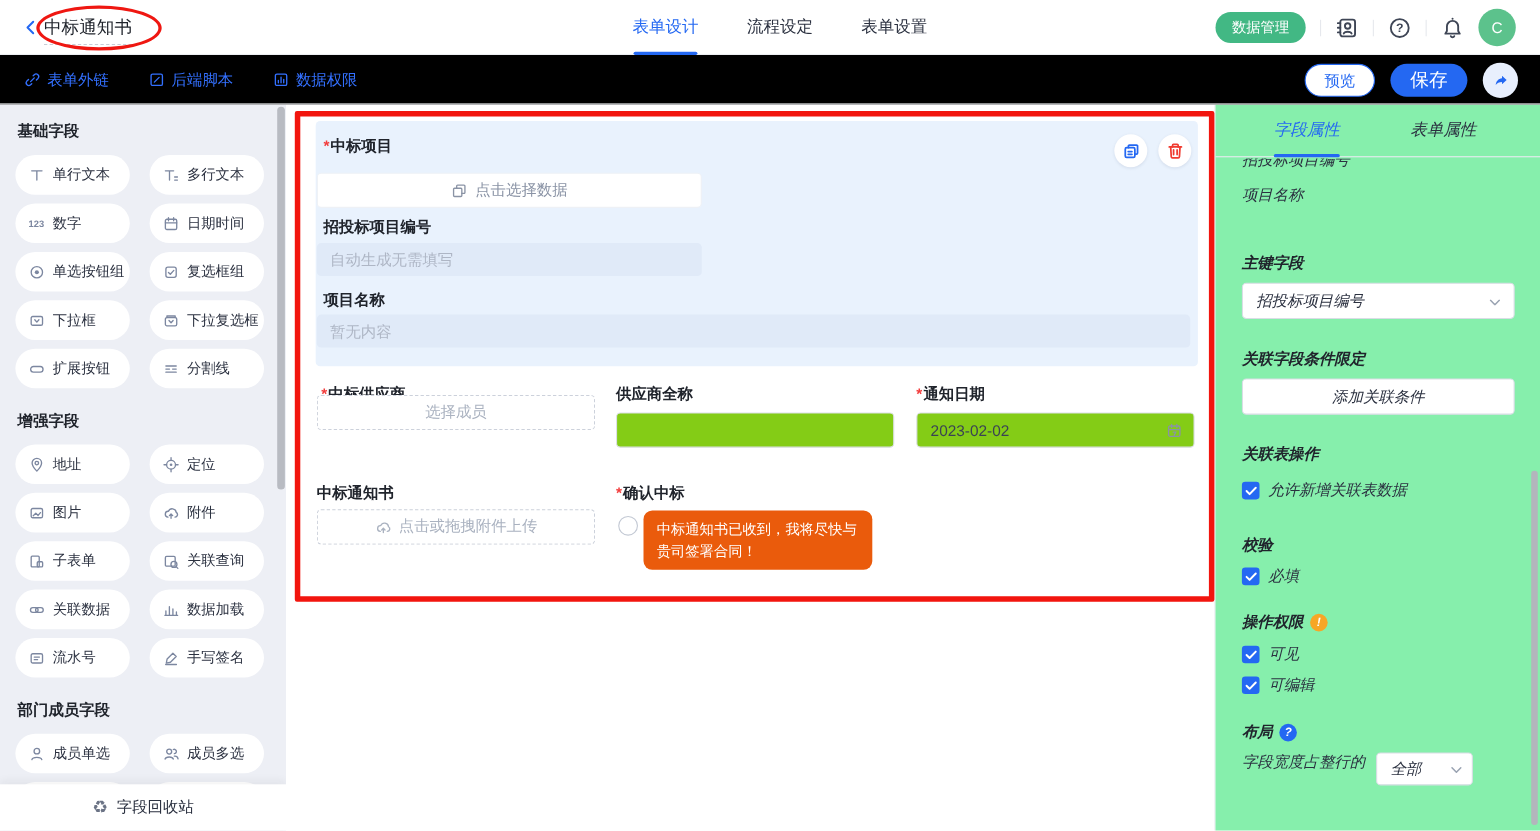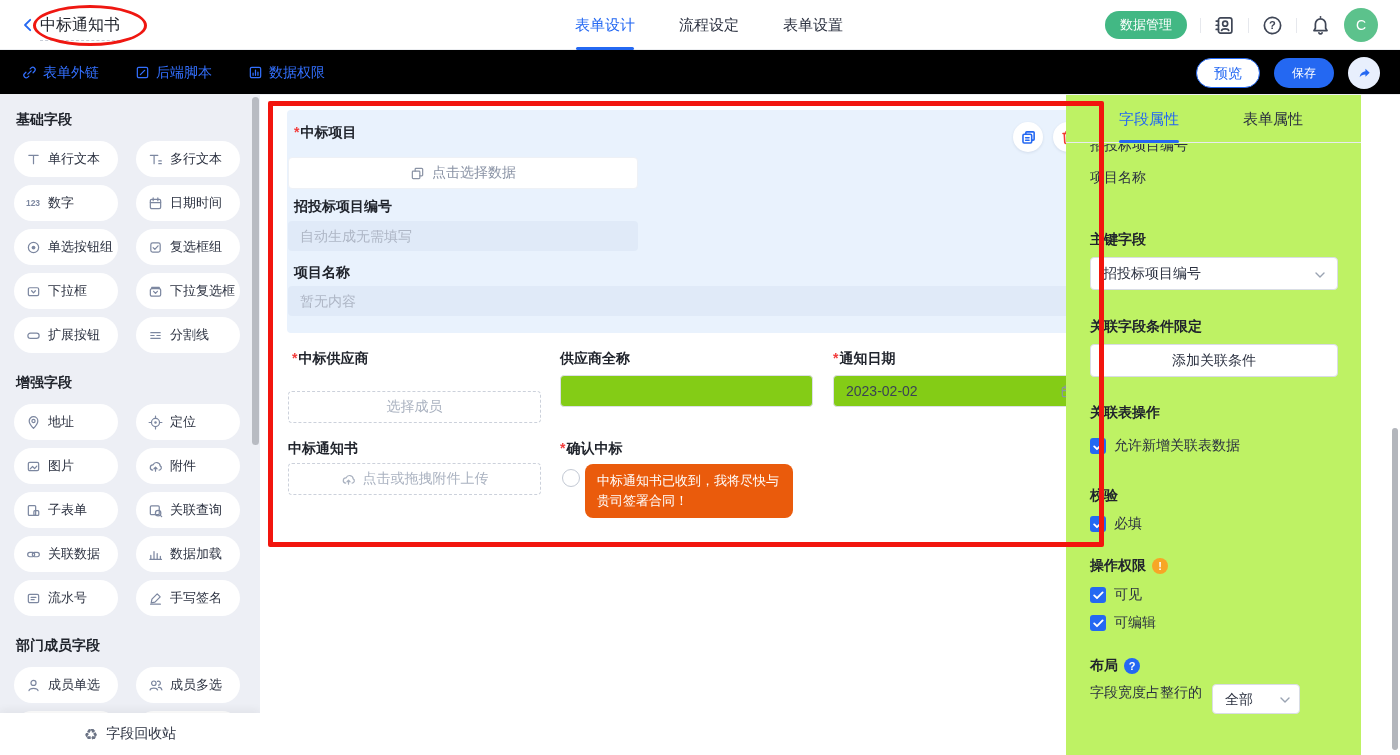--- a/index.html
+++ b/index.html
@@ -27,21 +27,21 @@
   .hicon svg { stroke:#3f4656; fill:none; stroke-width:1.3; stroke-linecap:round; stroke-linejoin:round; }
   .avatar { width:34px; height:34px; border-radius:50%; background:#5cc28c; color:#fff; text-align:center; line-height:34px; font-size:14px; cursor:pointer; }
 
   
   .tbar { position:absolute; top:50px; left:0; right:0; height:45px; background:#000000; border-bottom:1px solid #eceef1; z-index:25; }
   .tb-links { position:absolute; left:22px; top:0; height:45px; display:flex; gap:36px; align-items:center; }
   .tb-link { display:flex; gap:6px; color:#3370ff; font-size:14px; align-items:center; cursor:pointer; }
   .tb-link svg { stroke:#3370ff; fill:none; stroke-width:1.3; stroke-linecap:round; stroke-linejoin:round; }
   .tb-right { position:absolute; right:20px; top:7px; display:flex; gap:14px; align-items:center; }
   .btn-preview { height:30px; padding:0 17px; border:1px solid #2468f2; color:#2468f2; border-radius:16px; background:#fff; font-size:14px; line-height:28px; cursor:pointer; }
-  .btn-save { height:30px; padding:0 18px; background:#2468f2; color:#fff; border-radius:16px; font-size:12px; line-height:30px; cursor:pointer; }
+  .btn-save { height:30px; padding:0 18px; background:#2468f2; color:#fff; border-radius:16px; font-size:17px; line-height:30px; cursor:pointer; }
   .btn-share { width:32px; height:32px; border-radius:50%; background:#e8effd; display:flex; align-items:center; justify-content:center; cursor:pointer; }
 
   
   .sidebar { position:absolute; top:95px; left:0; width:260px; bottom:0; background:#edeff5; overflow:hidden; }
   .sb-inner { padding:16px 0 0 14px; }
   .sb-title { font-size:14px; font-weight:700; color:#20242c; margin:0 0 12px 2px; }
   .sb-title.mt { margin-top:21px; }
   .sb-grid { display:grid; grid-template-columns:104px 104px; gap:8px 18px; }
   .sb-pill { height:36px; background:#fff; border-radius:18px; display:flex; align-items:center; padding-left:11px; gap:7px; font-size:13px; color:#2b3140; cursor:grab; white-space:nowrap; }
   .ic { width:16px; height:16px; display:flex; align-items:center; justify-content:center; flex:none; }
@@ -61,21 +61,21 @@
   .blk-input { position:absolute; height:30px; background:#e0eaf8; border-radius:4px; line-height:30px; padding-left:12px; font-size:14px; color:#aeb6c5; }
   .inp { position:absolute; height:32px; border-radius:4px; font-size:14px; }
   .inp.dashed { border:1px dashed #ccd1db; color:#aab2c0; display:flex; align-items:center; justify-content:center; gap:7px; cursor:pointer; background:#fff; }
   .inp.solid { border:1px solid #dcdfe6; background:#84cc16; line-height:30px; padding-left:12px; color:#3a4354; cursor:text; }
   .cal-ic { position:absolute; right:10px; top:8px; }
   .radio { position:absolute; width:18px; height:18px; border-radius:50%; border:1.5px solid #c3c9d4; background:#fff; cursor:pointer; }
   .opt-tag { position:absolute; background:#ea5b0c; color:#fff; border-radius:8px; padding:7px 12px; font-size:13px; line-height:1.55; cursor:pointer; }
   .annot-rect { position:absolute; left:8px; top:6px; width:836px; height:446px; border:5px solid #f2150e; border-radius:2px; pointer-events:none; z-index:20; }
 
   
-  .panel { position:absolute; top:95px; left:1066px; width:295px; bottom:0; background:#bef264; }
+  .panel { position:absolute; top:95px; left:1105px; width:295px; bottom:0; background:#86efac;font-style:italic; }
   .panel-tabs { position:relative; height:48px; border-bottom:1px solid #e8ebf0; display:flex; padding-left:53px; gap:64px; }
   .p-tab { height:48px; line-height:48px; font-size:15px; color:#2b3140; position:relative; cursor:pointer; }
   .p-tab.active { color:#2468f2; }
   .p-tab.active::after { content:""; position:absolute; left:0; right:0; bottom:0; height:3px; background:#2468f2; border-radius:2px; }
   .panel-body { position:absolute; top:49px; left:0; right:0; bottom:0; overflow:hidden; }
   .p-item { position:absolute; left:24px; font-size:14px; color:#2b3140; }
   .p-head { position:absolute; left:24px; font-size:14px; font-weight:600; color:#20242c; display:flex; align-items:center; gap:6px; }
   .p-select { position:absolute; left:24px; width:248px; height:33px; background:#fff; border:1px solid #d9dde5; border-radius:4px; line-height:31px; padding-left:12px; font-size:14px; color:#2b3140; cursor:pointer; }
   .p-select .chev { position:absolute; right:12px; top:14px; }
   .p-btn { position:absolute; left:24px; width:248px; height:33px; background:#fff; border:1px solid #d9dde5; border-radius:4px; text-align:center; line-height:31px; font-size:14px; color:#2b3140; cursor:pointer; }
@@ -428,21 +428,21 @@
 
   <div class="f-label" style="left:34px; top:103px;">招投标项目编号</div>
   <div class="blk-input" style="left:28px; top:126px; width:350px;">自动生成无需填写</div>
 
   <div class="f-label" style="left:34px; top:169px;">项目名称</div>
   <div class="blk-input" style="left:28px; top:191px; width:794px;">暂无内容</div>
 
   <div class="f-label" style="left:32px; top:255px;">
     <span class="req">*</span><span>中标供应商</span>
   </div>
-  <div class="inp dashed" style="left:28px; top:296px; width:253px;">选择成员</div>
+  <div class="inp dashed" style="left:28px; top:264px; width:253px;">选择成员</div>
 
   <div class="f-label" style="left:300px; top:255px;">供应商全称</div>
   <div class="inp solid" style="left:300px; top:280px; width:253px;"></div>
 
   <div class="f-label" style="left:573px; top:255px;">
     <span class="req">*</span><span>通知日期</span>
   </div>
   <div class="inp solid" style="left:573px; top:280px; width:253px;">
     <span>2023-02-02</span>
     <span class="cal-ic">

